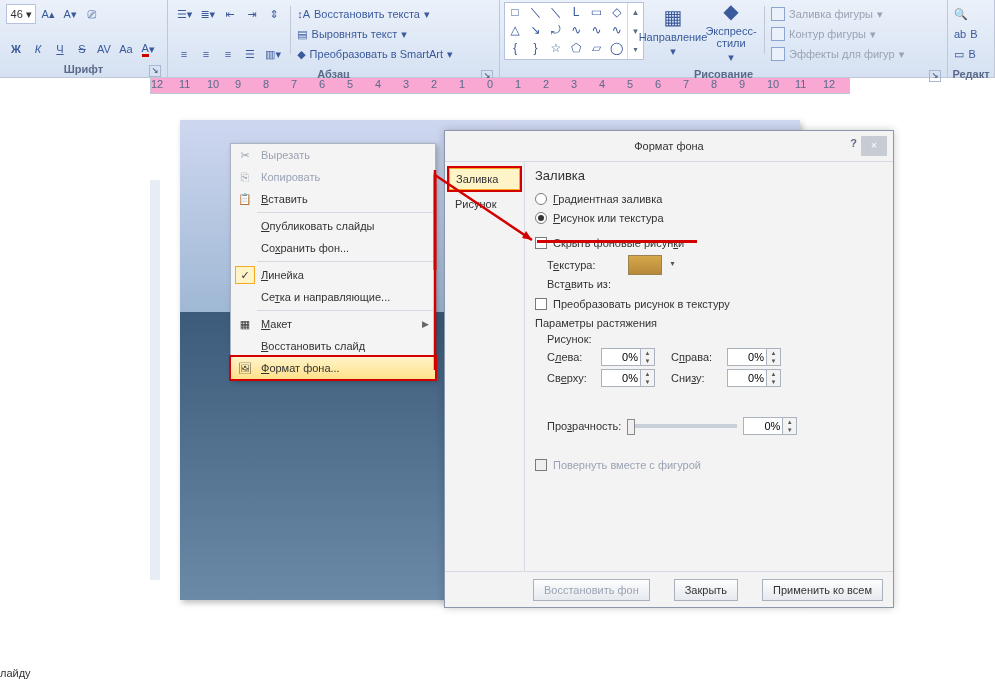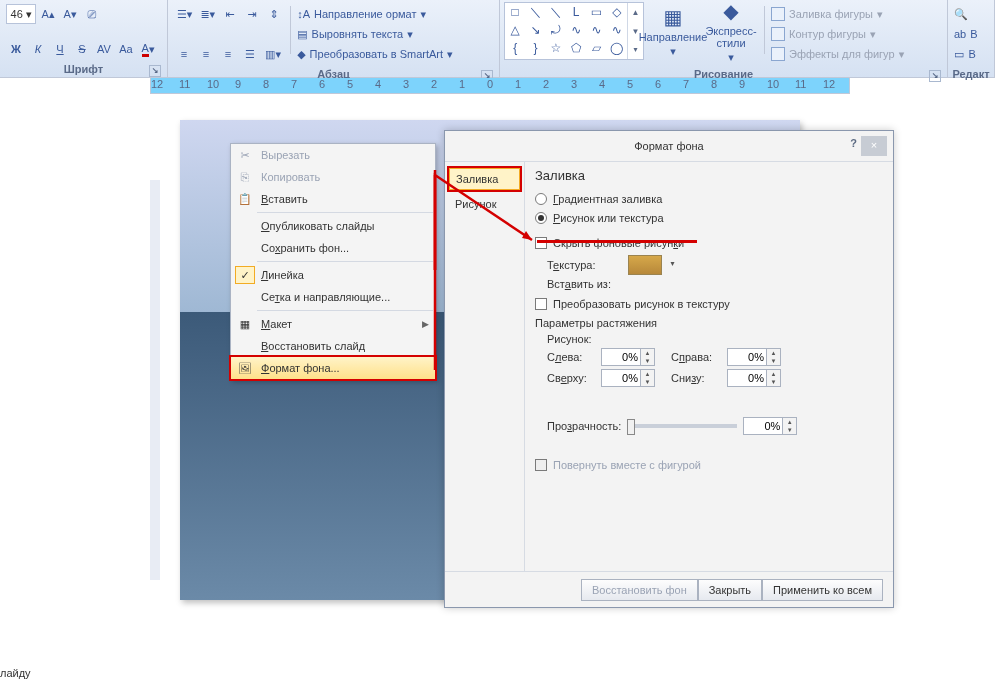--- a/index.html
+++ b/index.html
@@ -25,21 +25,21 @@
 .gray { color: #9aa3b4 !important; }
 
 
 .shapes-gallery { width: 140px; height: 58px; background: #fff; border: 1px solid #b7c3da; display: flex; }
 .sg-grid { flex: 1; display: grid; grid-template-columns: repeat(6,1fr); grid-auto-rows: 18px; }
 .sg-grid div { color: #3a5a9c; font-size: 12px; display:flex; align-items:center; justify-content:center; }
 .sg-side { width: 16px; display: flex; flex-direction: column; }
 .sg-side span { flex:1; border-left:1px solid #d0d8e6; display:flex;align-items:center;justify-content:center;color:#5a6a88;font-size:8px; }
 
 
-.ruler-wrap { margin-left: 150px; height: 16px; background: #7dd3fc; border: 1px solid #c0c8d8; border-top: none; position: relative; font-size: 9px; color: #5a6a88; width: 700px; }
+.ruler-wrap { margin-left: 150px; height: 16px; background: #f9a8d4; border: 1px solid #c0c8d8; border-top: none; position: relative; font-size: 9px; color: #5a6a88; width: 700px; }
 .ruler-wrap .tick { position: absolute; top: 0; }
 .slide-stage { width: 800px; height: 540px; margin-left: 140px; position: relative; background: #fff; }
 .slide { position: absolute; left: 40px; top: 26px; width: 620px; height: 480px; background: linear-gradient(#cfd7f0, #9fb8d4 40%, #3c5a79 40%, #6b8aa8); box-shadow: 2px 3px 6px rgba(0,0,0,.25); }
 .slide::before { content:""; position:absolute; left:-30px; top:60px; width:10px; height:400px; background:#e8ecf4; }
 .slide::after { content:""; position:absolute; right:-6px; bottom:-6px; border:2px solid #3a5a9c; width:28px; height:20px; }
 
 .footer-text { position: absolute; left: 0; bottom: 2px; color: #333; }
 
 
 .context-menu { position: absolute; left: 230px; top: 143px; width: 206px; background: #f4f4f4; border: 1px solid #aab3c3; box-shadow: 2px 2px 5px rgba(0,0,0,.25); z-index: 50; }
@@ -71,21 +71,21 @@
 .tex-btn::after { content:"▾"; position:absolute; right:-14px; top:3px; font-size:8px; color:#555; }
 .dlg-btn { height: 22px; border: 1px solid #aab2c0; background: linear-gradient(#fdfdfd,#e6e9ef); padding: 0 10px; cursor:pointer; color:#333; }
 .dlg-btn.gray { color:#9aa3b4; }
 .dlg-btn.hl { outline: 2px solid #d40000; outline-offset: 1px; }
 .spin { display:flex; align-items:center; }
 .spin input { width: 40px; height: 18px; border:1px solid #aab2c0; text-align:right; padding-right:2px; }
 .spin .ar { width: 14px; height: 18px; border:1px solid #aab2c0; border-left:none; display:flex; flex-direction:column; }
 .spin .ar span { flex:1; font-size:6px; text-align:center; line-height:8px; color:#555; }
 .slider { width: 110px; height: 4px; background: #c9cfd9; position: relative; }
 .slider::after { content:""; position:absolute; left:0; top:-5px; width:6px; height:14px; background:#f0f0f0; border:1px solid #888; }
-.dlg-footer { height: 36px; border-top:1px solid #d6dbe3; display:flex; align-items:center; justify-content:flex-end; gap:0; padding:0 10px; }
+.dlg-footer { height: 36px; border-top:1px solid #d6dbe3; display:flex; align-items:center; justify-content:flex-end; gap:24px; padding:0 10px; }
 
 .red-arrow { position:absolute; z-index:70; pointer-events:none; }
 .red-uline { position:absolute; background:#d40000; height:3px; z-index:70; }
 </style>
 </head>
 <body>
 
 <div class="ribbon">
 
   <div class="ribbon-group" style="width:168px">
@@ -136,22 +136,22 @@
         <div class="rrow">
           <button class="rbtn">≡</button>
           <button class="rbtn">≡</button>
           <button class="rbtn">≡</button>
           <button class="rbtn">☰</button>
           <button class="rbtn">▥▾</button>
         </div>
       </div>
       <div class="sep"></div>
       <div class="rcol" style="gap:0">
-        <div class="lnk-row"><span class="ico">↕A</span><span>Направление ормат</span> ▾</div>
-        <div class="lnk-row"><span class="ico">▤</span><span>Выровнять текста</span> ▾</div>
+        <div class="lnk-row"><span class="ico">↕A</span><span>Восстановить текста</span> ▾</div>
+        <div class="lnk-row"><span class="ico">▤</span><span>Выровнять текст</span> ▾</div>
         <div class="lnk-row"><span class="ico">◆</span><span>Преобразовать в SmartArt</span> ▾</div>
       </div>
     </div>
     <div class="group-label"><span>Абзац</span><span class="dlauncher">↘</span></div>
   </div>
 
   <div class="ribbon-group" style="width:448px">
     <div class="group-body">
       <div class="shapes-gallery">
         <div class="sg-grid">

